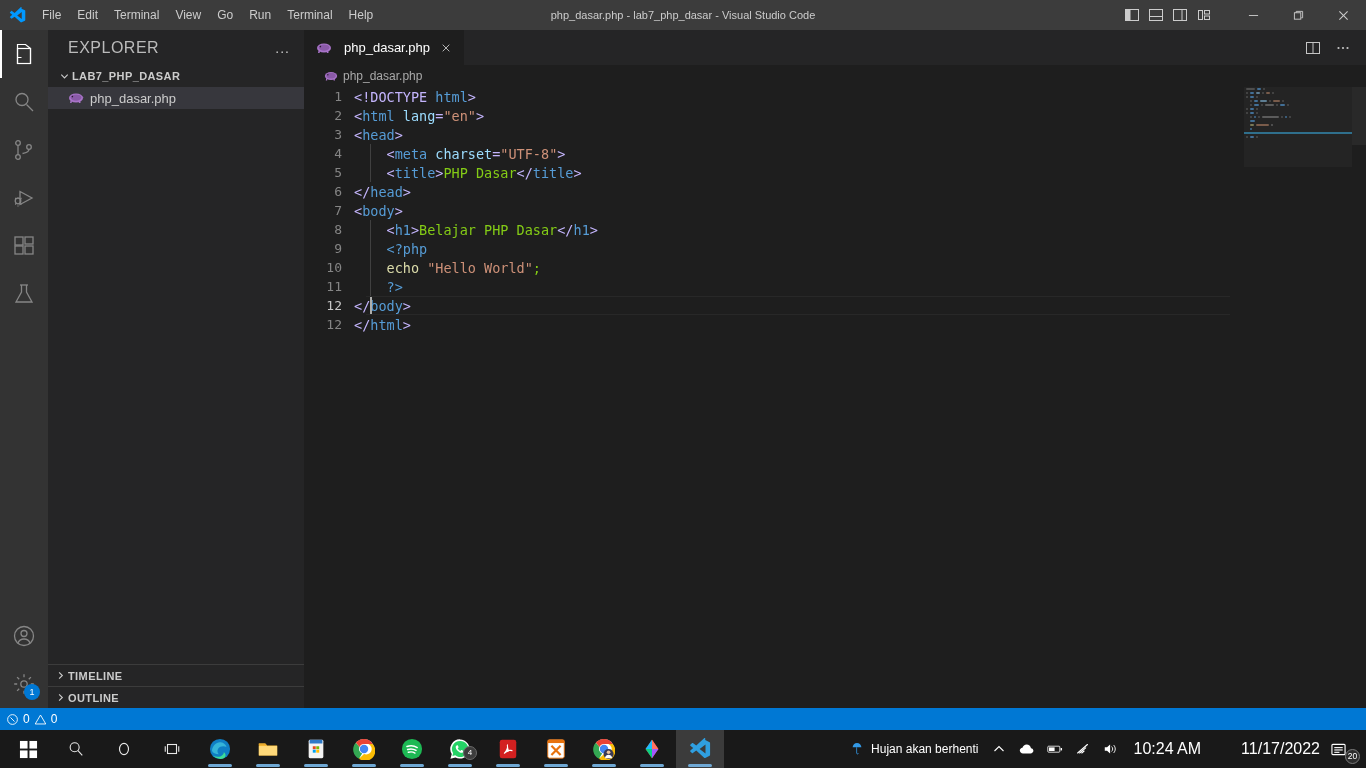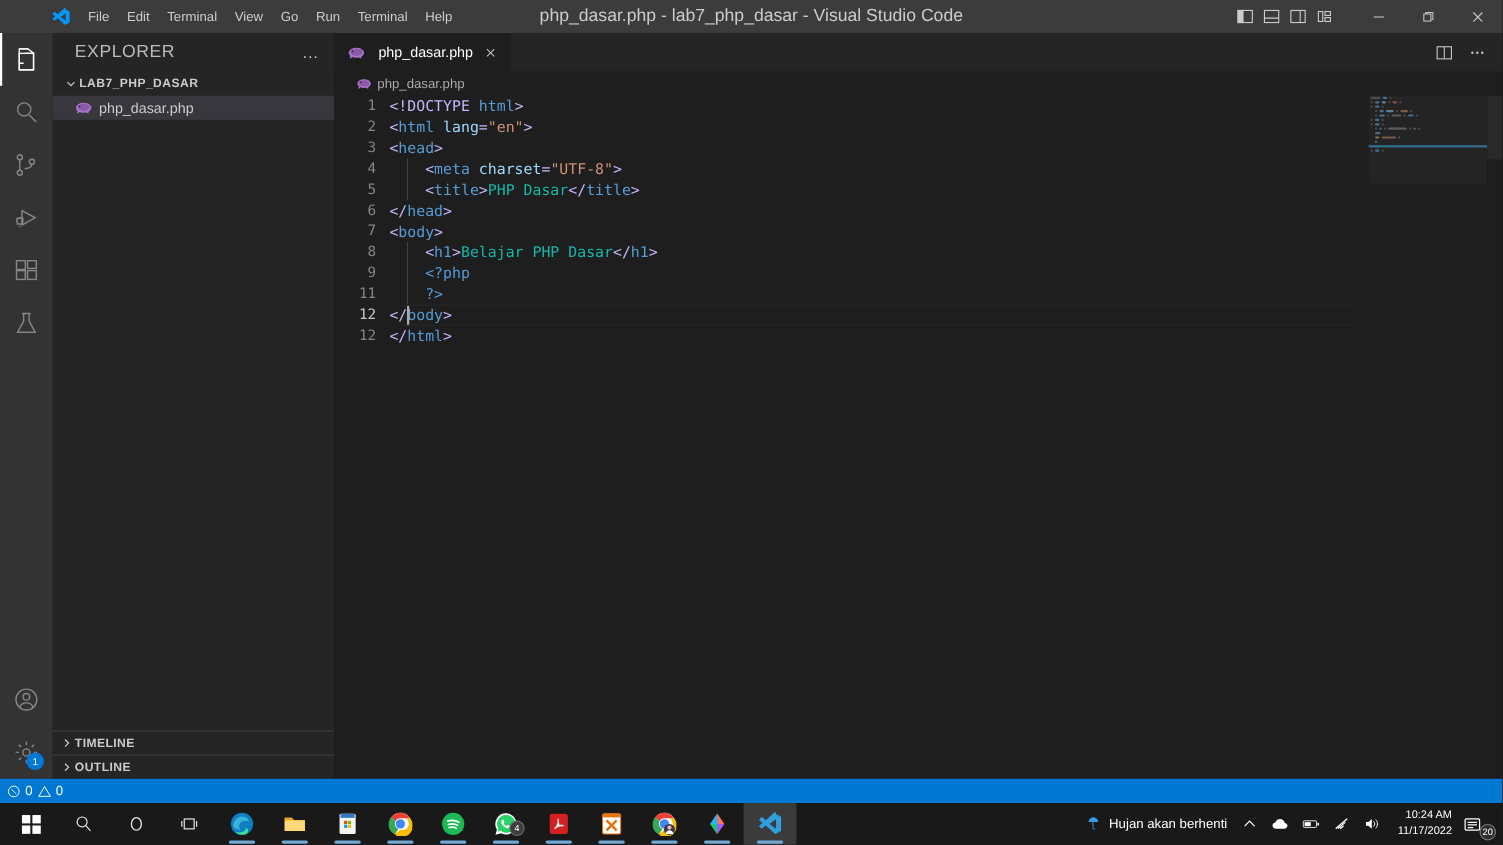--- a/index.html
+++ b/index.html
@@ -9,34 +9,34 @@
     background: #1e1e1e;
     font-family: "Liberation Sans", sans-serif;
     -webkit-font-smoothing: antialiased;
   }
   #app { position: relative; width: 1366px; height: 768px; }
 
   
   .titlebar {
     position: absolute; left: 0; top: 0; width: 1366px; height: 30px;
     background: #3c3c3c; color: #cccccc;
-    display: flex; align-items: center; padding-left: 38px;
+    display: flex; align-items: center;
   }
   .vscode-logo { width: 34px; height: 30px; display: flex; align-items: center; justify-content: center; }
   .vscode-logo svg { width: 17px; height: 17px; }
   .menu { display: flex; align-items: center; height: 30px; }
   .menu-item {
     padding: 0 8px; height: 22px; line-height: 22px;
     font-size: 12px; color: #cccccc; cursor: default;
     border-radius: 3px;
   }
   .title-center {
     position: absolute; left: 0; right: 0; top: 0; height: 30px;
     display: flex; align-items: center; justify-content: center;
-    font-size: 16px; color: #cccccc; pointer-events: none;
+    font-size: 11px; color: #cccccc; pointer-events: none;
   }
   .title-right {
     position: absolute; right: 0; top: 0; height: 30px;
     display: flex; align-items: center;
   }
   .layout-icons { display: flex; align-items: center; gap: 2px; margin-right: 16px; }
   .layout-btn {
     width: 22px; height: 22px; display: flex; align-items: center; justify-content: center;
     border-radius: 3px;
   }
@@ -165,21 +165,21 @@
   .indent-guide {
     position: absolute; width: 1px; background: #404040; top: 0; bottom: 0;
   }
   .cursor {
     position: absolute; left: 66px; width: 2px; height: 18px; background: #aeafad;
   }
   .tk-tag { color: #569cd6; }
   .tk-br { color: #c4b5fd; }
   .tk-attr { color: #9cdcfe; }
   .tk-str { color: #ce9178; }
-  .tk-txt { color: #14b8a6; }
+  .tk-txt { color: #84cc16; }
   .tk-kw { color: #dcdcaa; }
   .tk-php { color: #569cd6; }
 
   
   .minimap {
     position: absolute; right: 14px; top: 0; width: 108px; height: 100%;
     background: #1e1e1e; overflow: hidden;
   }
   .mm-line { height: 4px; display: flex; align-items: center; gap: 2px; padding-left: 4px; }
   .mm-blk { height: 2px; border-radius: 1px; }
@@ -230,22 +230,22 @@
     background: #3d3d3d; border: 1px solid #6a6a6a; color: #ffffff;
     font-size: 8px; line-height: 12px; text-align: center;
   }
   .tray {
     margin-left: auto; display: flex; align-items: center; gap: 2px;
     color: #ffffff; font-size: 12px; padding-right: 6px;
   }
   .tray-item { display: flex; align-items: center; gap: 6px; padding: 0 5px; height: 34px; }
   .tray-item svg { width: 16px; height: 16px; }
   .clock {
-    display: flex; flex-direction: column; align-items: flex-end; justify-content: center;
-    line-height: 14px; font-size: 10px; padding: 0 8px;
+    display: flex; flex-direction: row; align-items: flex-end; justify-content: center;
+    line-height: 14px; font-size: 16px; padding: 0 8px; gap: 40px;
   }
   .notif {
     position: relative; width: 30px; height: 34px;
     display: flex; align-items: center; 
   }
   .notif-badge {
     position: absolute; right: 0px; bottom: 2px;
     min-width: 15px; height: 15px; border-radius: 8px;
     background: #2d2d2d; border: 1px solid #7a7a7a; color: #ffffff;
     font-size: 8.5px; line-height: 13px; text-align: center;
@@ -509,20 +509,25 @@
             <span class="ln">8</span>
             <span class="code-text"><span class="tk-txt">    </span><span class="tk-br">&lt;</span><span class="tk-tag">h1</span><span class="tk-br">&gt;</span><span class="tk-txt">Belajar PHP Dasar</span><span class="tk-br">&lt;/</span><span class="tk-tag">h1</span><span class="tk-br">&gt;</span></span>
             <span class="indent-guide" style="left: 66px;"></span>
           </div>
           <div class="line">
             <span class="ln">9</span>
             <span class="code-text"><span class="tk-txt">    </span><span class="tk-php">&lt;?php</span></span>
             <span class="indent-guide" style="left: 66px;"></span>
           </div>
           <div class="line">
+            <span class="ln">10</span>
+            <span class="code-text"><span class="tk-txt">    </span><span class="tk-kw">echo</span><span class="tk-txt"> </span><span class="tk-str">"Hello World"</span><span class="tk-txt">;</span></span>
+            <span class="indent-guide" style="left: 66px;"></span>
+          </div>
+          <div class="line">
             <span class="ln">11</span>
             <span class="code-text"><span class="tk-txt">    </span><span class="tk-php">?&gt;</span></span>
             <span class="indent-guide" style="left: 66px;"></span>
           </div>
           <div class="line current">
             <span class="ln">12</span>
             <span class="code-text"><span class="tk-br">&lt;/</span><span class="tk-tag">body</span><span class="tk-br">&gt;</span></span>
             <span class="cursor"></span>
           </div>
           <div class="line">

